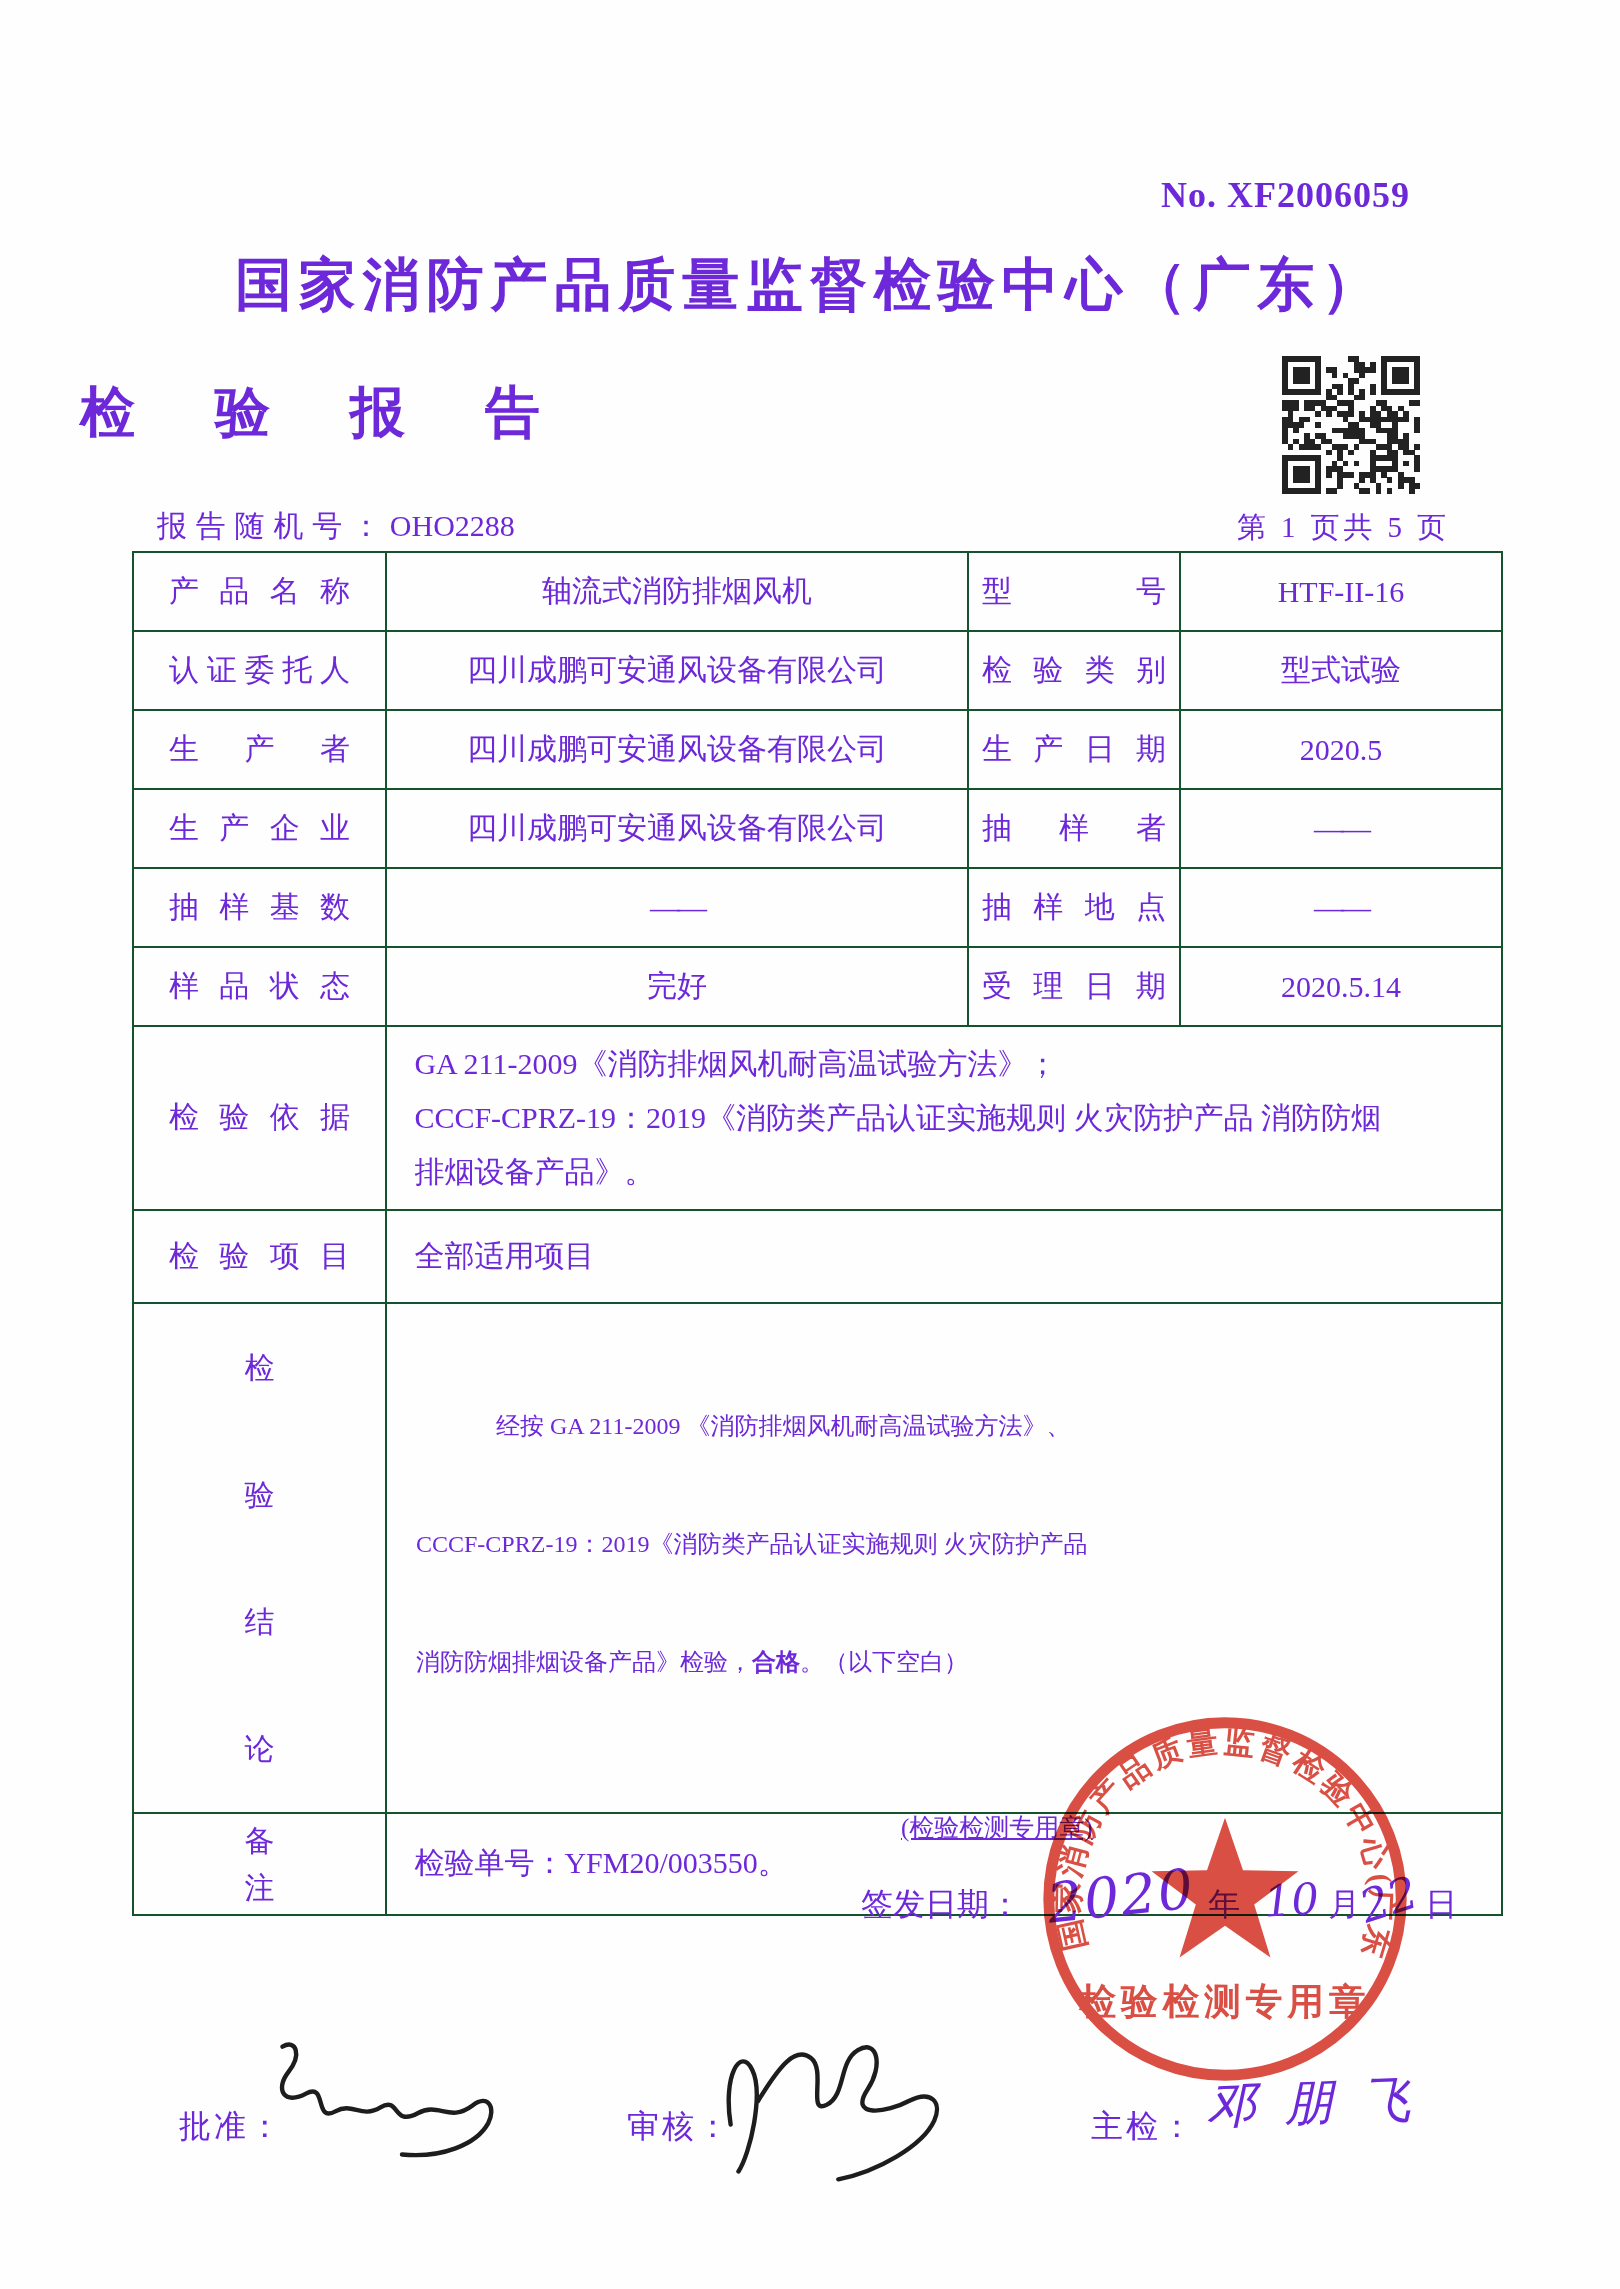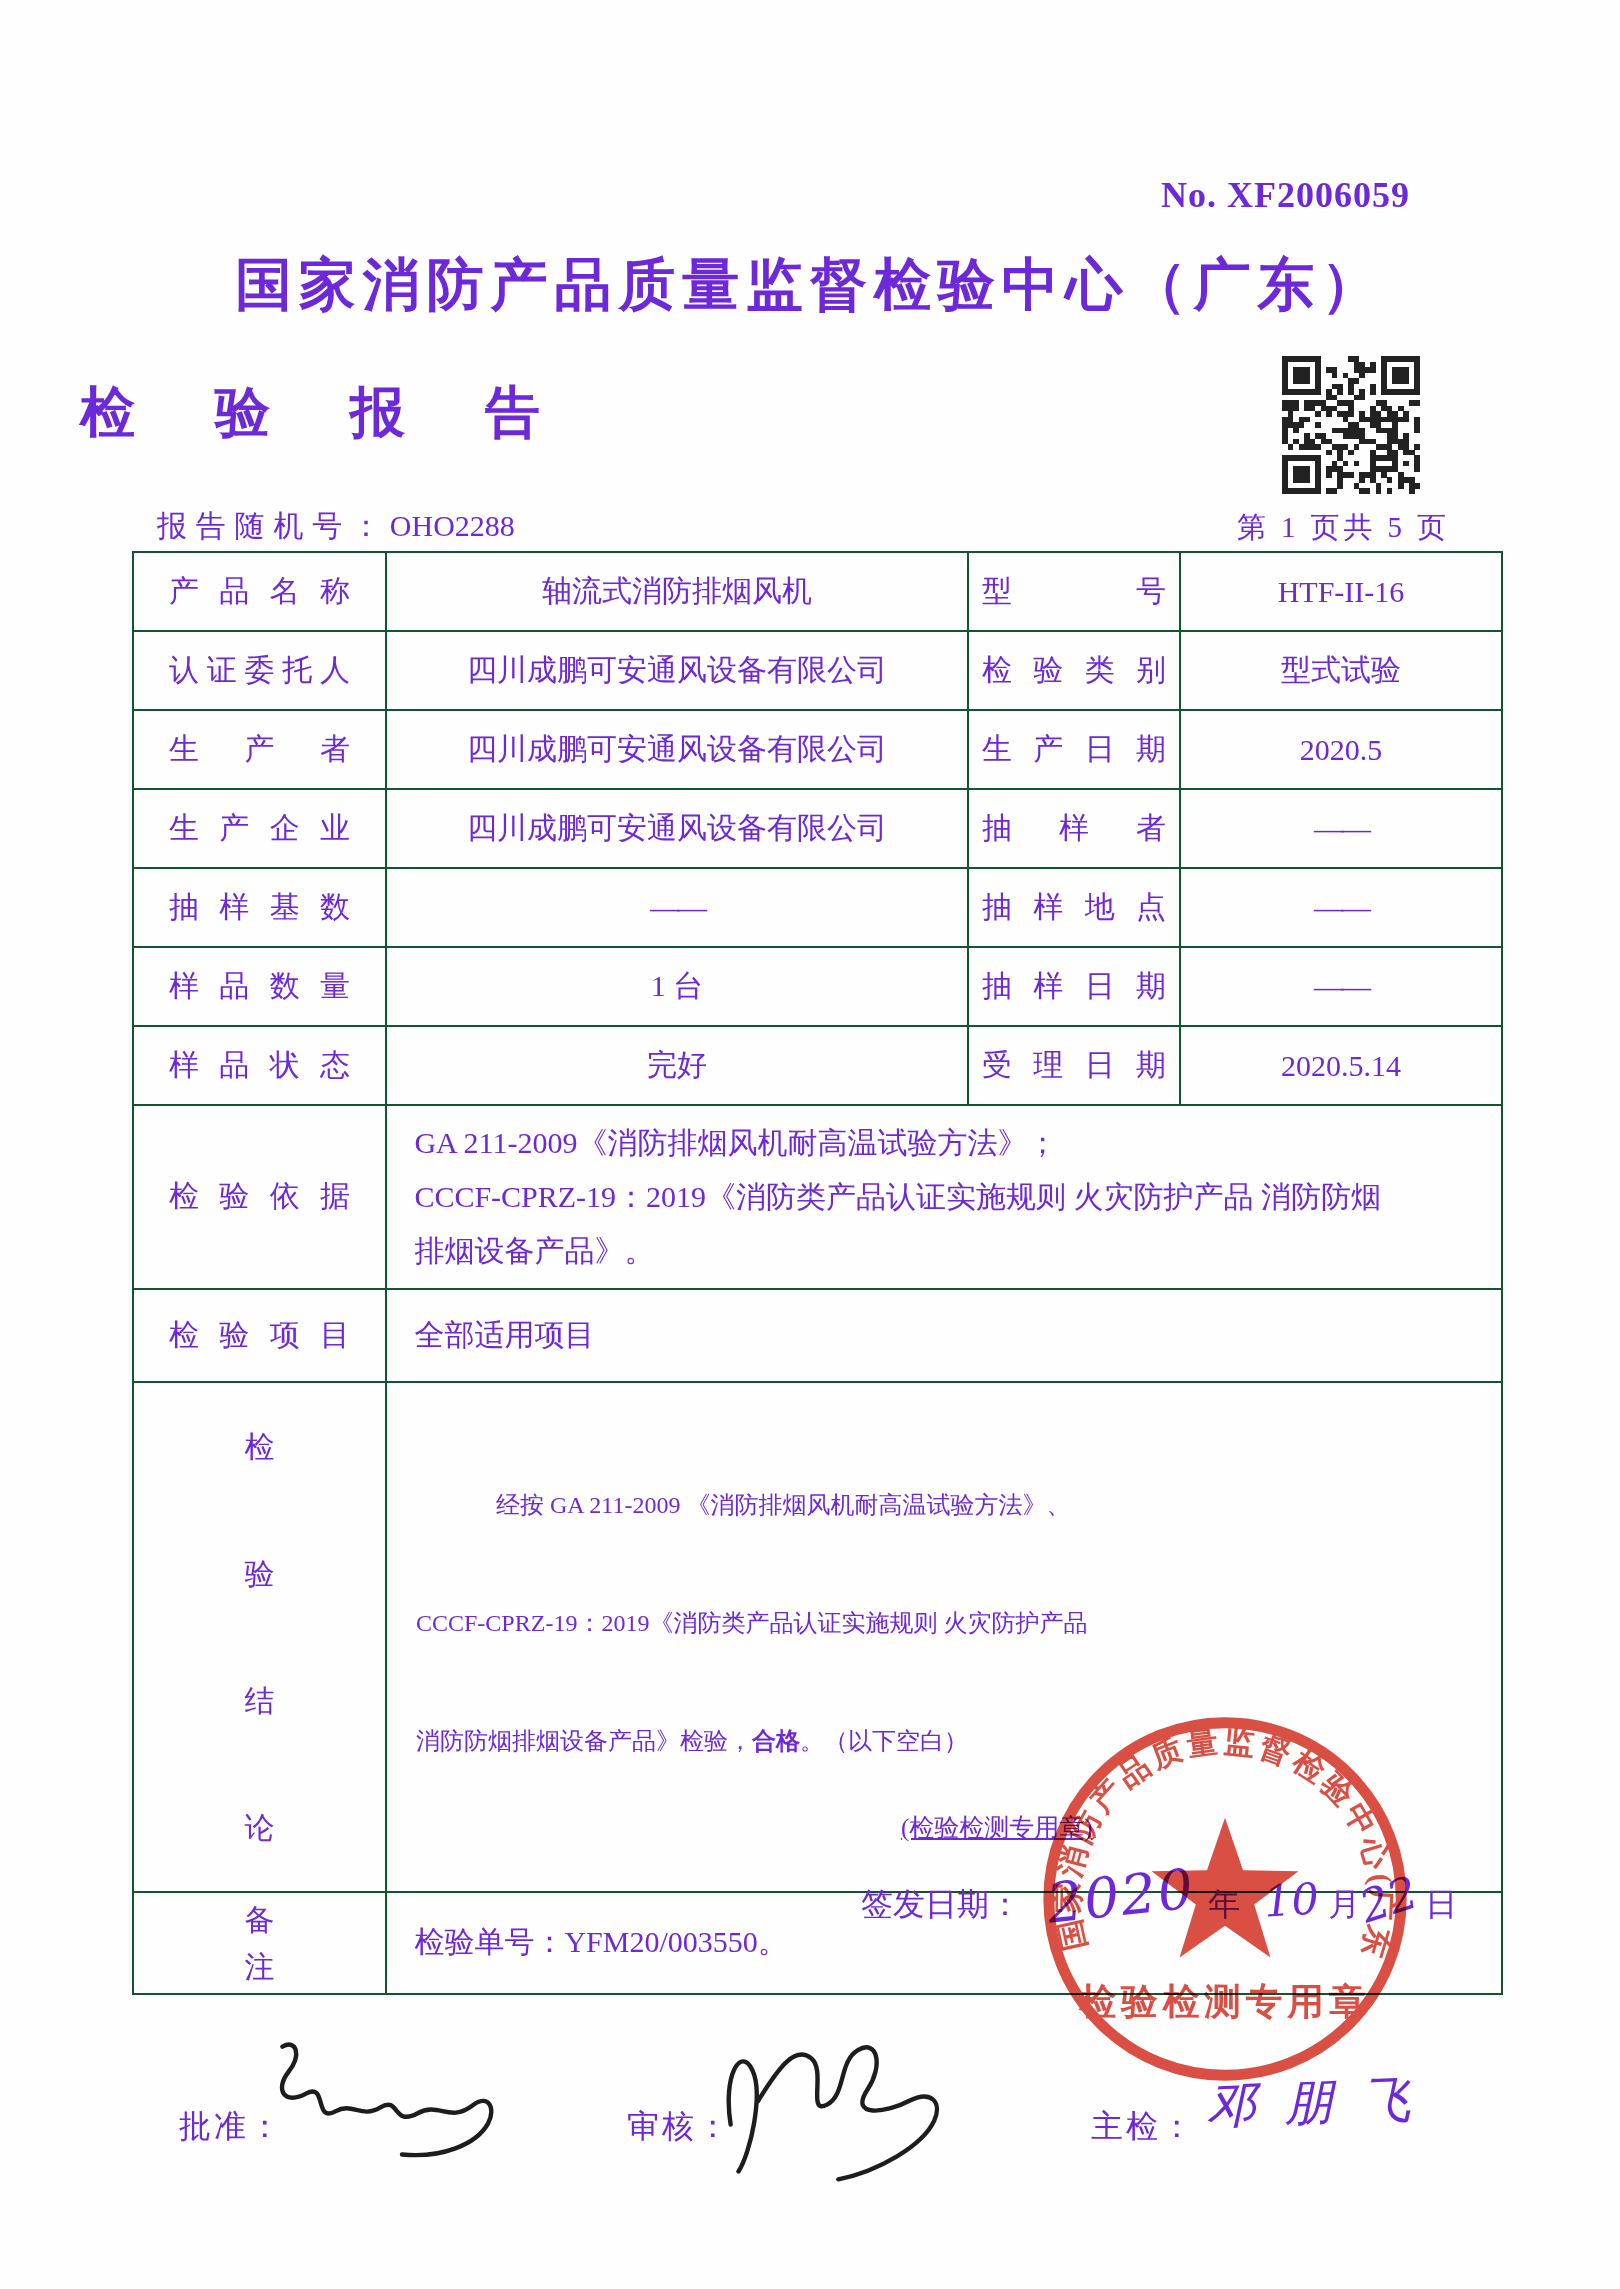--- a/index.html
+++ b/index.html
@@ -437,30 +437,20 @@
             <span class="jlbl">抽样基数</span>
           </td>
         <td class="c-val dash">——</td>
         <td class="lbl2">
             <span class="jlbl">抽样地点</span>
           </td>
         <td class="c-val dash">——</td>
       </tr>
       <tr style="height:79px">
         <td class="lbl1">
-            <span class="jlbl">样品数量</span>
-          </td>
-        <td class="c-val">1 台</td>
-        <td class="lbl2">
-            <span class="jlbl">抽样日期</span>
-          </td>
-        <td class="c-val dash">——</td>
-      </tr>
-      <tr style="height:79px">
-        <td class="lbl1">
             <span class="jlbl">样品状态</span>
           </td>
         <td class="c-val">完好</td>
         <td class="lbl2">
             <span class="jlbl">受理日期</span>
           </td>
         <td class="c-val">2020.5.14</td>
       </tr>
       <tr style="height:163px">
         <td class="lbl1">

